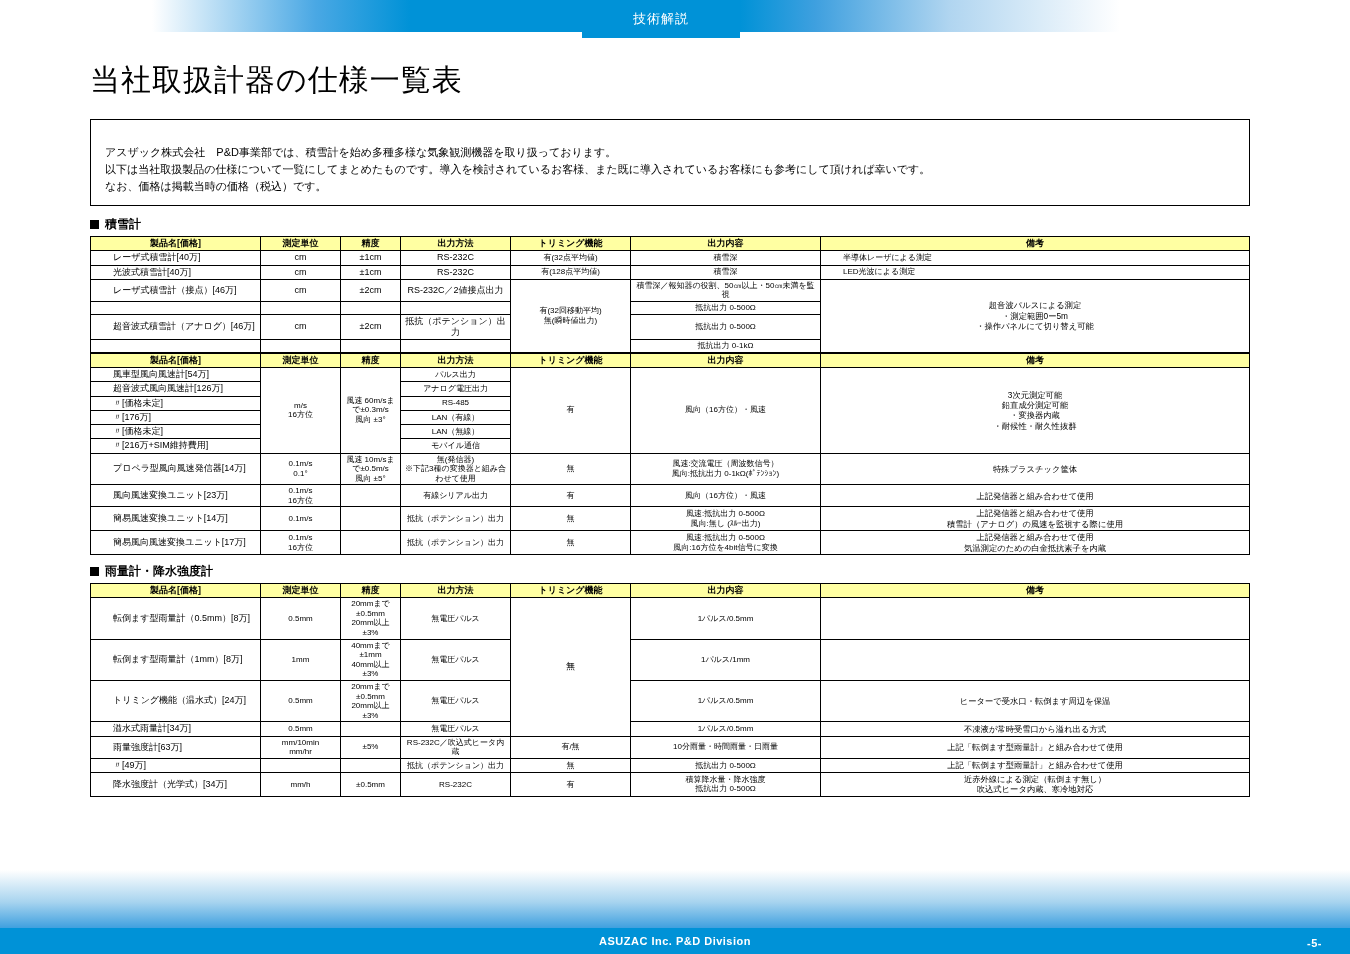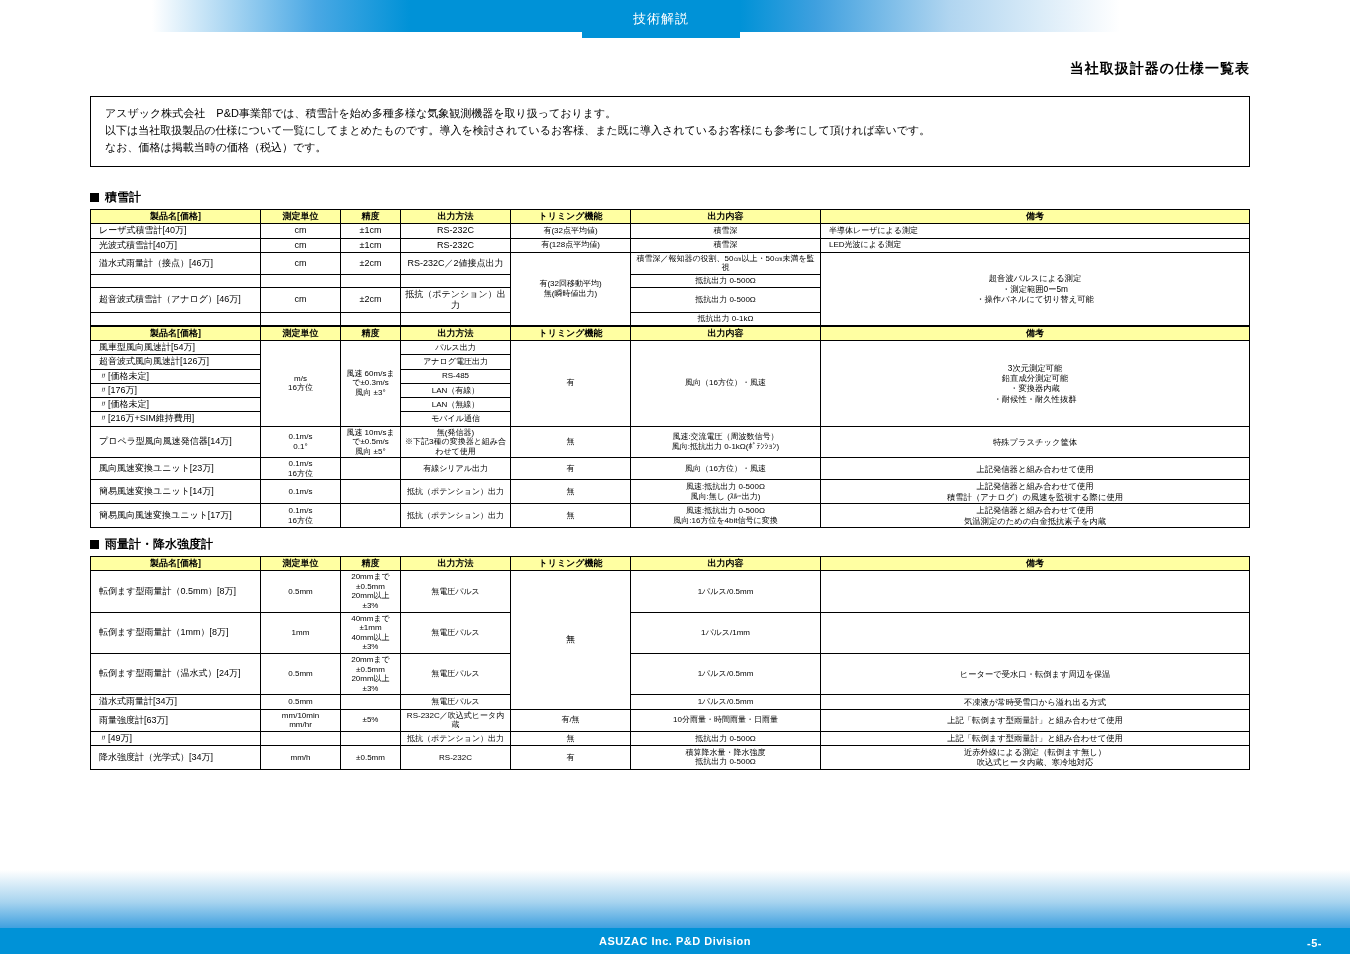--- a/index.html
+++ b/index.html
@@ -46,33 +46,33 @@
   }
 
   .content {
     position: absolute;
     top: 60px;
     left: 90px;
     width: 1160px;
   }
 
   h1.doc-title {
-    text-align: right;
-    font-size: 14px;
-    font-weight: bold;
+    text-align: left;
+    font-size: 30px;
+    font-weight: normal;
     margin: 0 0 18px 0;
     letter-spacing: 1px;
   }
 
   .intro-box {
     border: 1.2px solid #000;
-    padding: 8px 14px 10px 14px;
+    padding: 24px 14px 10px 14px;
     font-size: 11px;
     line-height: 1.55;
-    margin-bottom: 22px;
+    margin-bottom: 10px;
   }
 
   .section-title {
     font-size: 12px;
     font-weight: bold;
     margin: 8px 0 3px 0;
     display: flex;
     align-items: center;
     gap: 6px;
   }
@@ -94,21 +94,21 @@
     padding: 1px 4px;
     vertical-align: middle;
     line-height: 1.25;
   }
   table.spec th {
     background: #ffffa2;
     font-weight: bold;
     text-align: center;
   }
   table.spec td { text-align: center; }
-  table.spec td.left { text-align: left; padding-left: 8px; }
+  table.spec td.left { text-align: left; padding-left: 22px; }
   table.spec td.tiny { font-size: 8px; line-height: 1.2; }
 
   .col-name   { width: 170px; }
   .col-unit   { width: 80px; }
   .col-acc    { width: 60px; }
   .col-mode   { width: 110px; }
   .col-trim   { width: 120px; }
   .col-output { width: 190px; }
   .col-remark { width: auto; }
 
@@ -198,21 +198,21 @@
         <tr>
           <td class="left">光波式積雪計[40万]</td>
           <td>cm</td>
           <td>±1cm</td>
           <td>RS-232C</td>
           <td class="tiny">有(128点平均値)</td>
           <td class="tiny">積雪深</td>
           <td class="left tiny">LED光波による測定</td>
         </tr>
         <tr>
-          <td class="left">溢水式雨量計（接点）[46万]</td>
+          <td class="left">レーザ式積雪計（接点）[46万]</td>
           <td>cm</td>
           <td>±2cm</td>
           <td>RS-232C／2値接点出力</td>
           <td class="tiny" rowspan="4">有(32回移動平均)<br>無(瞬時値出力)</td>
           <td class="tiny">積雪深／報知器の役割、50㎝以上・50㎝未満を監視</td>
           <td class="rem-block" rowspan="4">超音波パルスによる測定<br>・測定範囲0ー5m<br>・操作パネルにて切り替え可能</td>
         </tr>
         <tr>
           <td class="left"></td>
           <td></td>
@@ -363,21 +363,21 @@
         </tr>
         <tr>
           <td class="left">転倒ます型雨量計（1mm）[8万]</td>
           <td class="tiny">1mm</td>
           <td class="tiny">40mmまで±1mm<br>40mm以上±3%</td>
           <td class="tiny">無電圧パルス</td>
           <td class="tiny">1パルス/1mm</td>
           <td class="rem-block"></td>
         </tr>
         <tr>
-          <td class="left">転倒ます型雨量計（温水式）[24万]</td>
+          <td class="left">トリミング機能（温水式）[24万]</td>
           <td class="tiny">0.5mm</td>
           <td class="tiny">20mmまで±0.5mm<br>20mm以上±3%</td>
           <td class="tiny">無電圧パルス</td>
           <td class="tiny">1パルス/0.5mm</td>
           <td class="rem-block">ヒーターで受水口・転倒ます周辺を保温</td>
         </tr>
         <tr>
           <td class="left">溢水式雨量計[34万]</td>
           <td class="tiny">0.5mm</td>
           <td class="tiny"></td>

